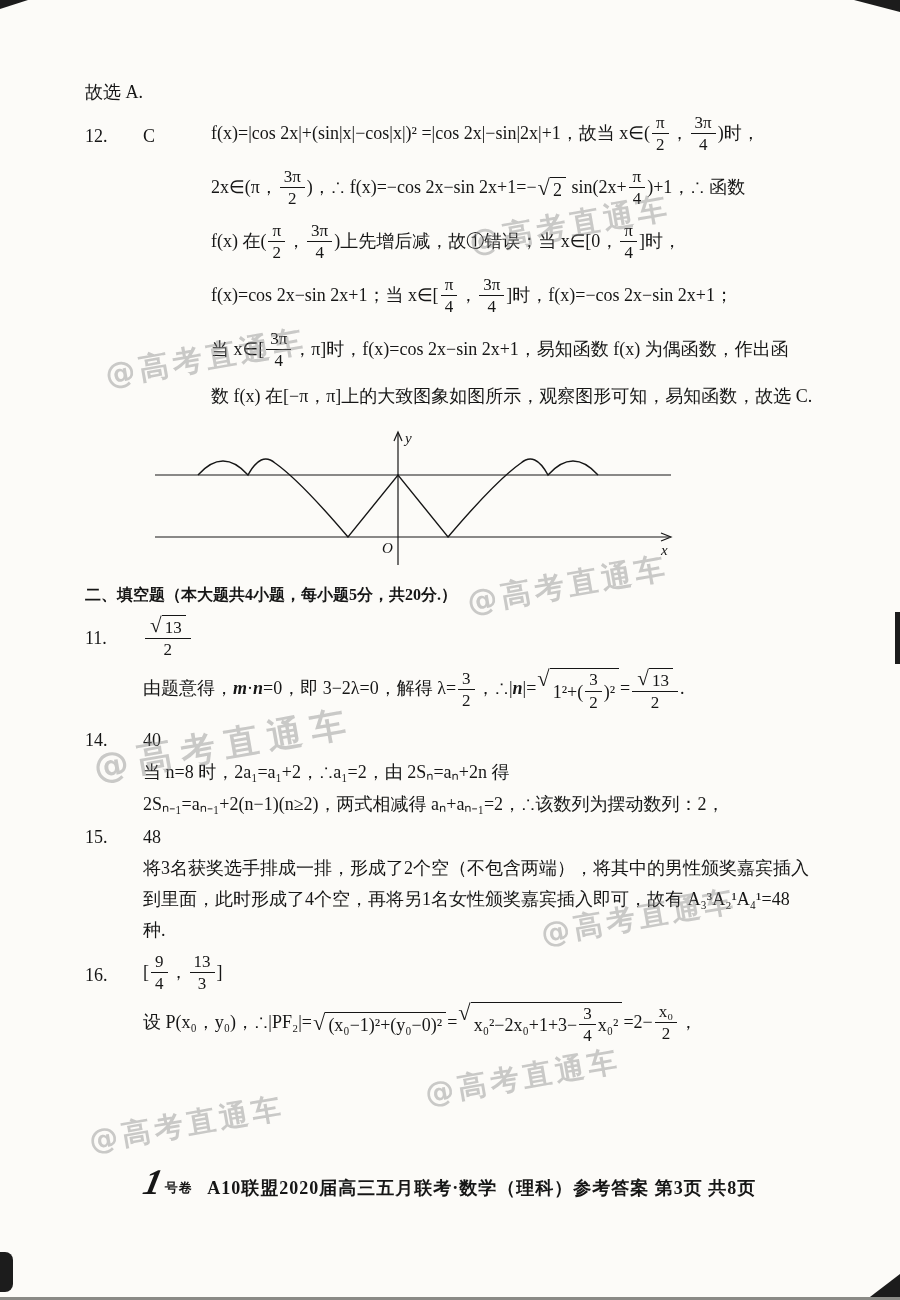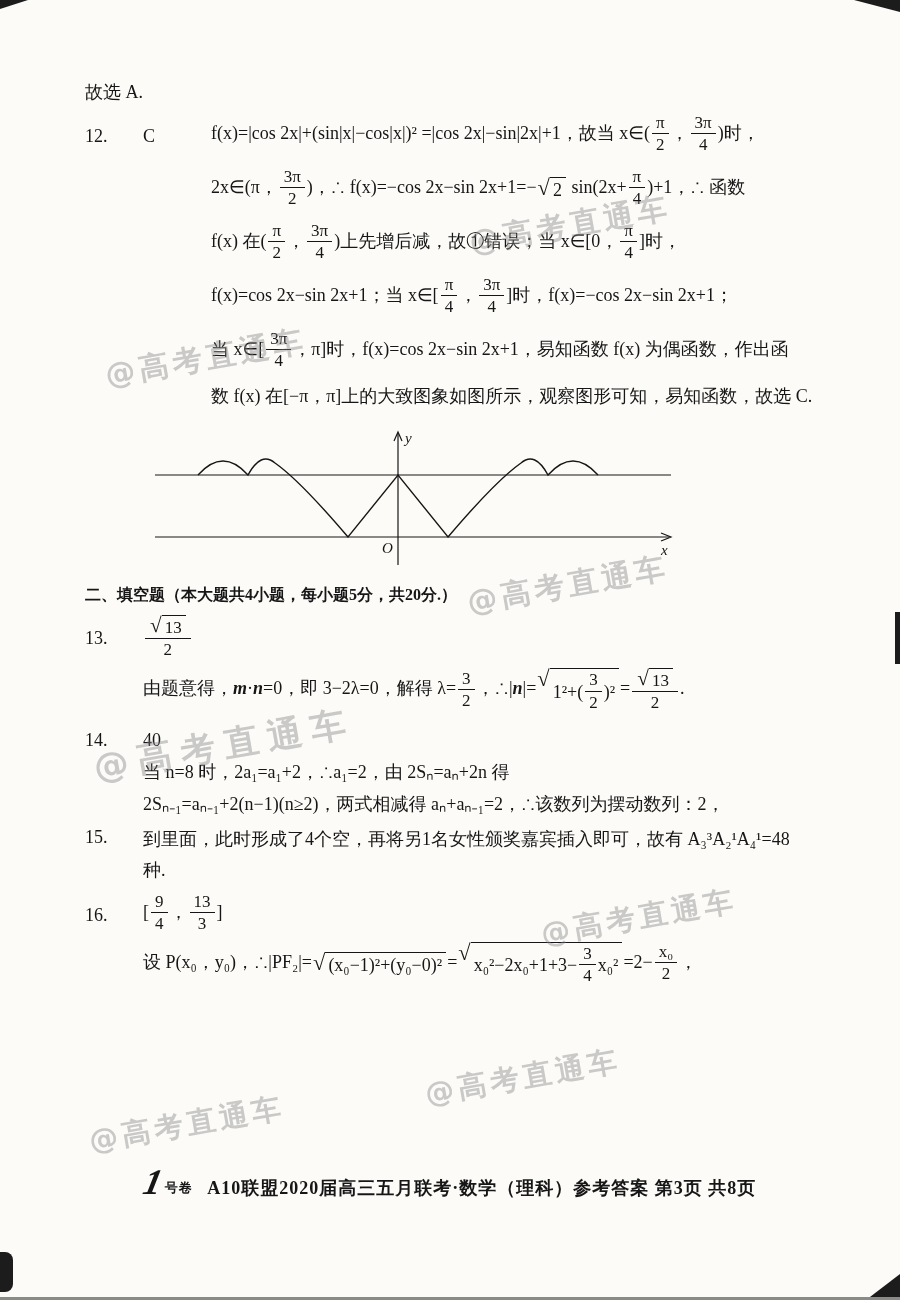--- a/index.html
+++ b/index.html
@@ -146,21 +146,21 @@
         <path d="M55,50 Q80,22 105,50 Q118,26 132,38 C152,52 182,85 205,112 L255,50 L305,112 C328,85 358,52 378,38 Q392,26 405,50 Q430,22 455,50" fill="none" stroke="#161616" stroke-width="1.4"></path>
         <text x="262" y="18" font-size="15" font-style="italic" fill="#161616">y</text>
         <text x="518" y="130" font-size="15" font-style="italic" fill="#161616">x</text>
         <text x="239" y="128" font-size="15" font-style="italic" fill="#161616">O</text>
       </svg>
     </div>
 
     <div class="section-title">二、填空题（本大题共4小题，每小题5分，共20分.）</div>
 
     <div class="q">
-      <div class="q-label">13.</div>
+      <div class="q-label">11.</div>
       <div class="q-body">
         <div class="math-line answer-line light"><span class="frac">
               <span class="num"><span class="sqrt">
                   <span class="rad">√</span>
                   <span class="radi">13</span>
                 </span></span>
               <span class="den">2</span>
             </span></div>
         <div class="math-line">由题意得，<b class="vec">m</b>·<b class="vec">n</b>=0，即 3−2λ=0，解得 λ=<span class="frac">
               <span class="num">3</span>
@@ -186,20 +186,22 @@
       <div class="q-body">
         <div class="text-line answer-line light">40</div>
         <div class="text-line">当 n=8 时，2a₁=a₁+2，∴a₁=2，由 2Sₙ=aₙ+2n 得</div>
         <div class="text-line">2Sₙ₋₁=aₙ₋₁+2(n−1)(n≥2)，两式相减得 aₙ+aₙ₋₁=2，∴该数列为摆动数列：2，</div>
       </div>
     </div>
 
     <div class="q">
       <div class="q-label plain">15.</div>
       <div class="q-body">
+        <div class="text-line answer-line light">48</div>
+        <div class="text-line">将3名获奖选手排成一排，形成了2个空（不包含两端），将其中的男性颁奖嘉宾插入</div>
         <div class="text-line">到里面，此时形成了4个空，再将另1名女性颁奖嘉宾插入即可，故有 A₃³A₂¹A₄¹=48</div>
         <div class="text-line">种.</div>
       </div>
     </div>
 
     <div class="q">
       <div class="q-label">16.</div>
       <div class="q-body">
         <div class="math-line answer-line light">[<span class="frac">
               <span class="num">9</span>

